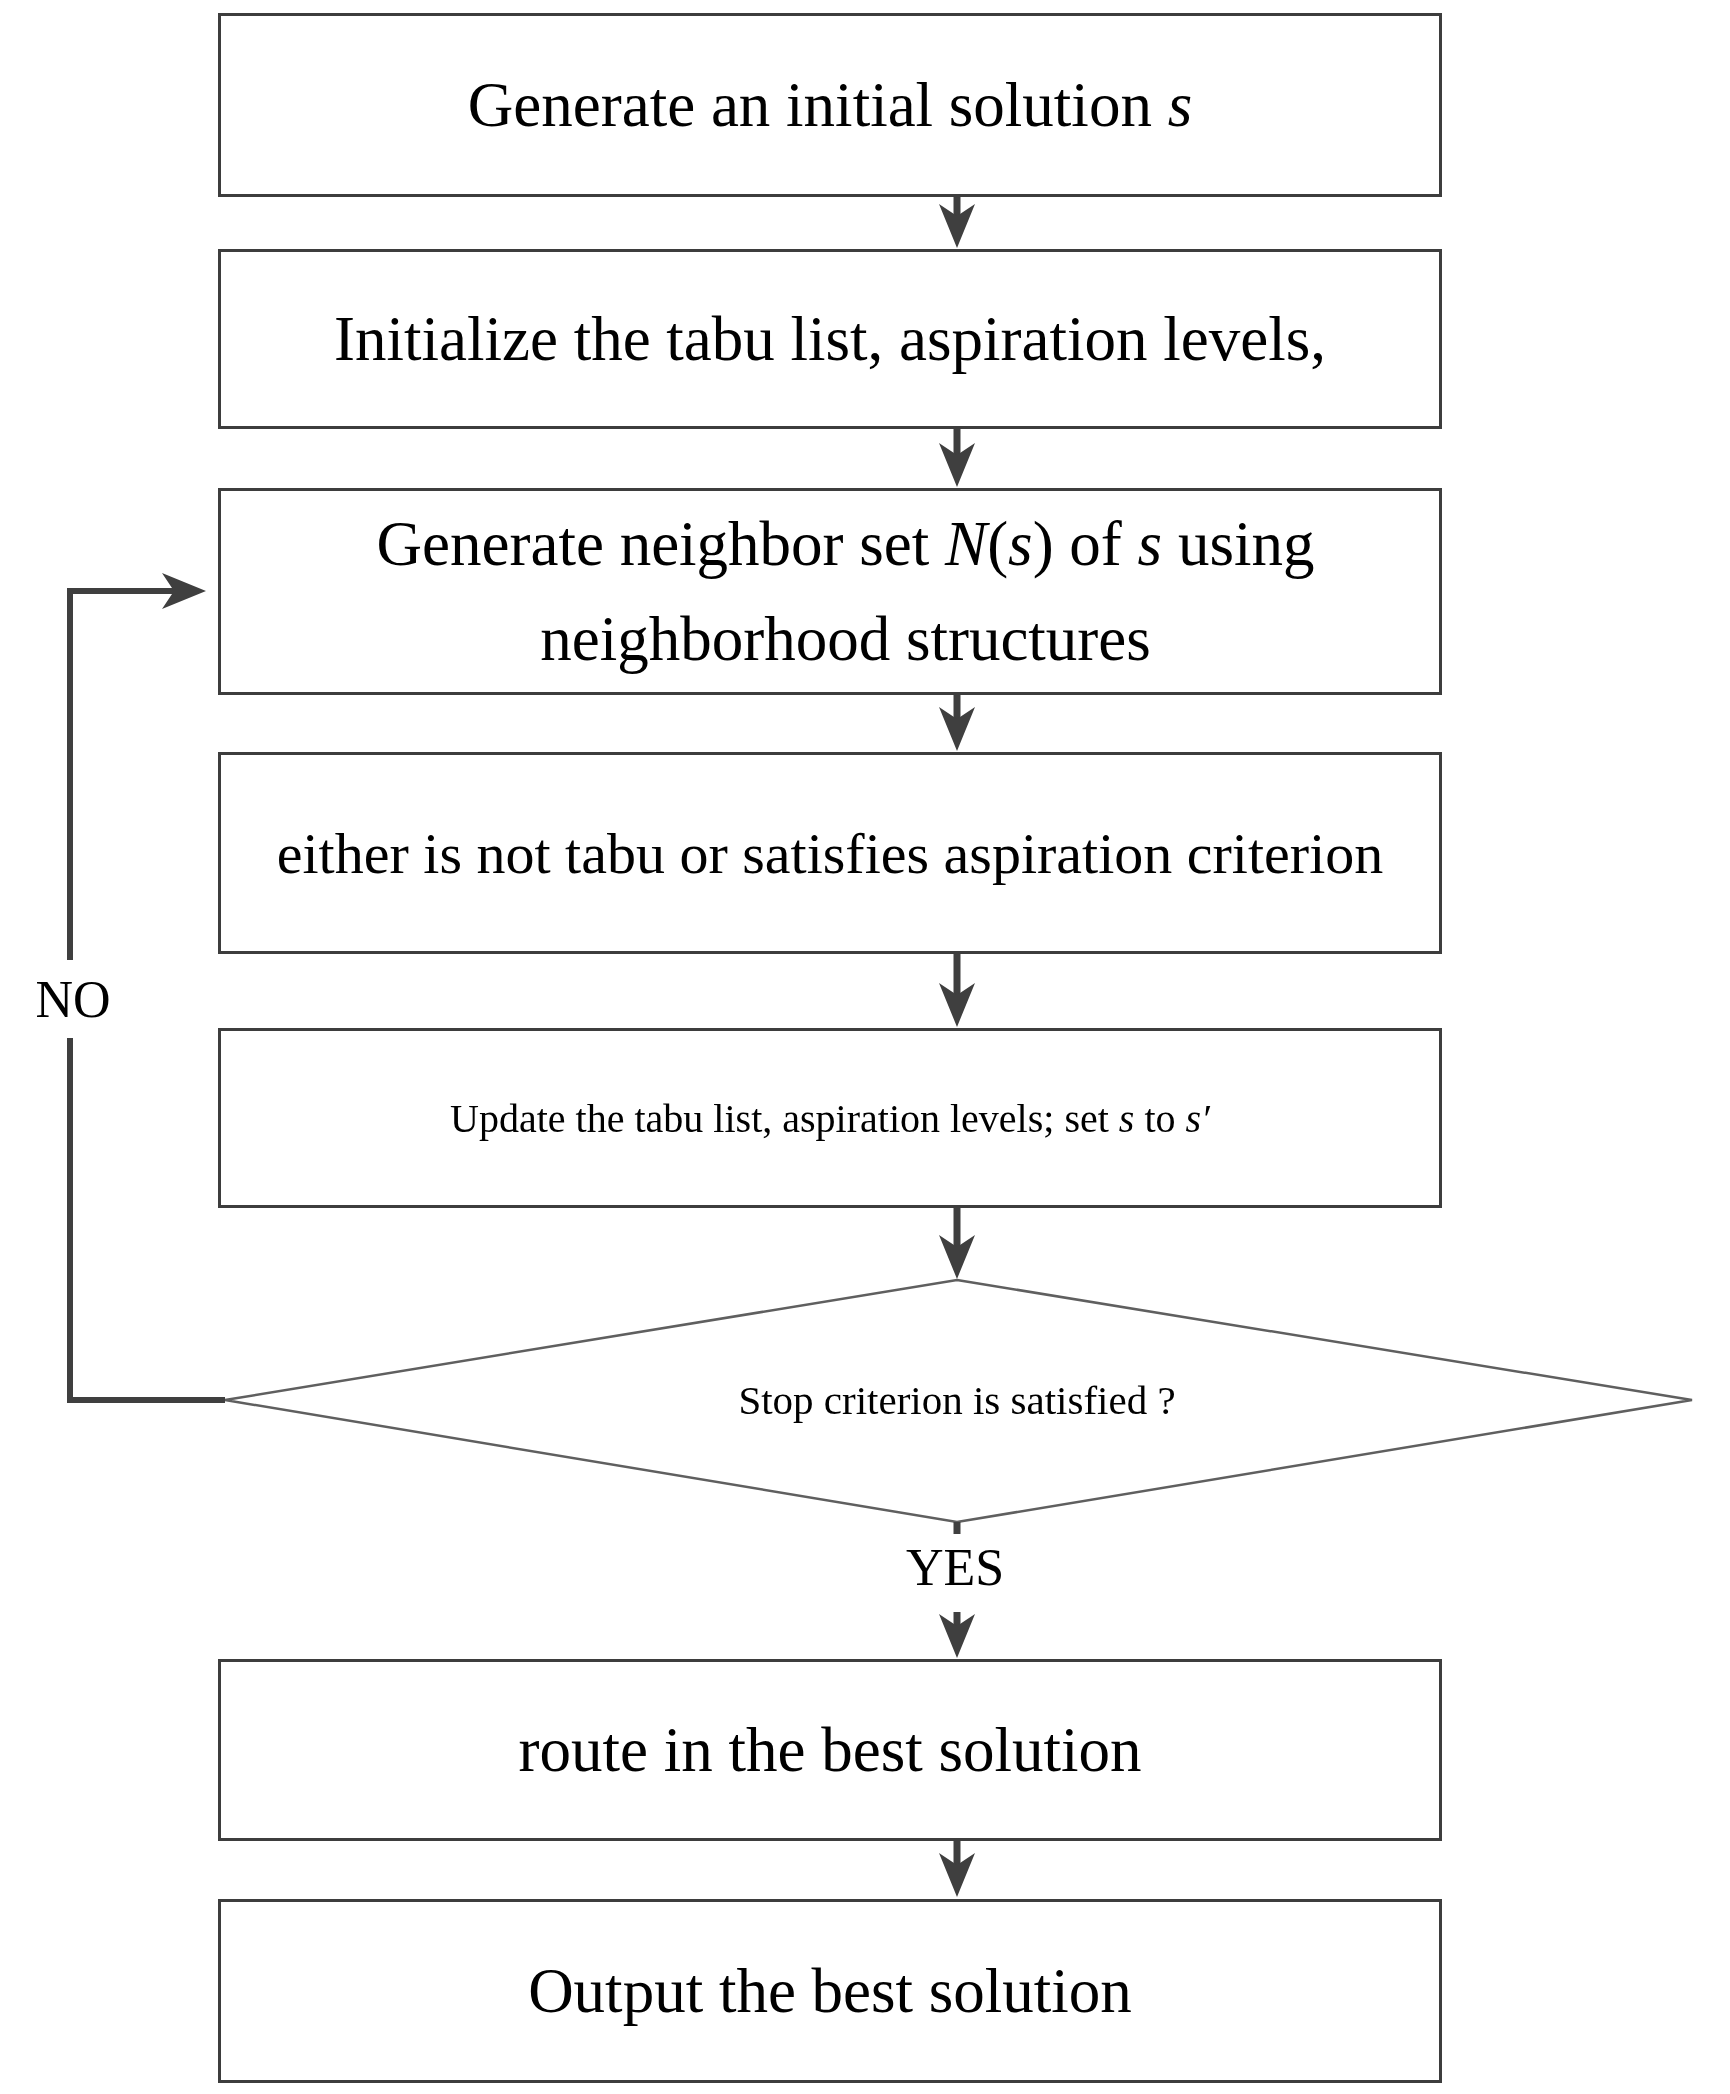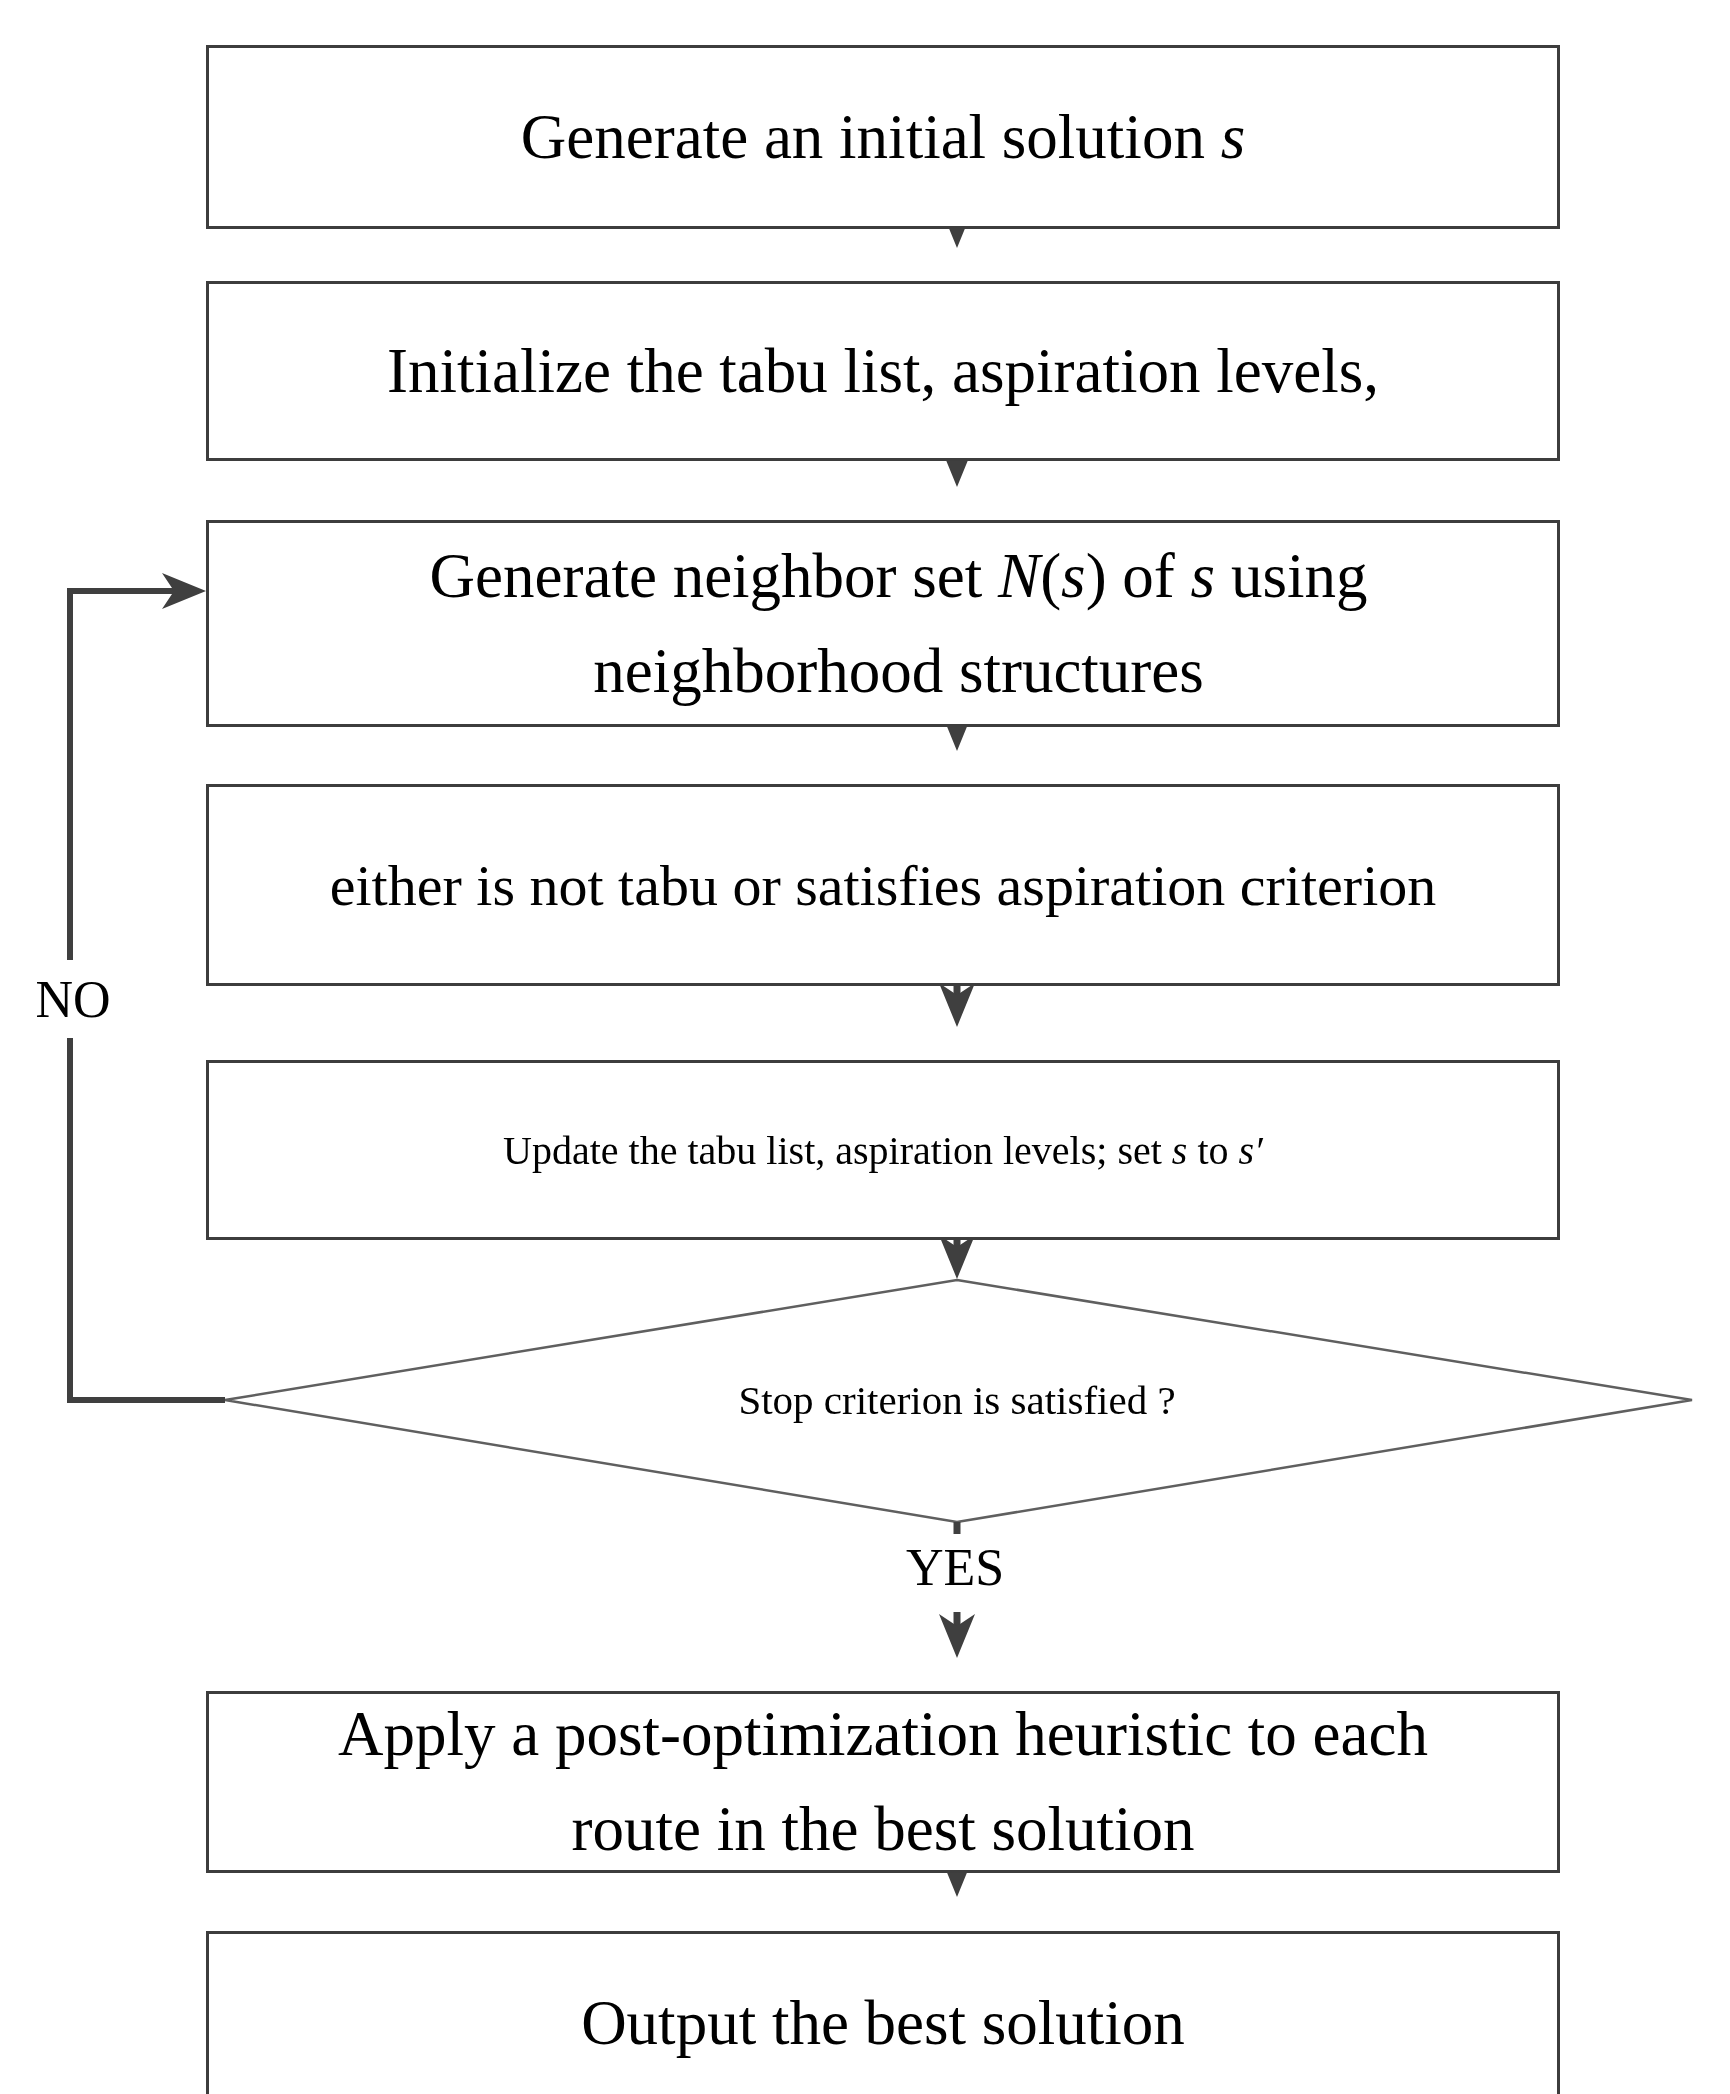--- a/index.html
+++ b/index.html
@@ -13,33 +13,32 @@
     overflow: hidden;
   }
   svg.connectors {
     position: absolute;
     left: 0; top: 0;
     width: 1730px; height: 2094px;
     z-index: 0;
   }
   .node {
     position: absolute;
-    left: 206px;
-    width: 1354px;
+    left: 218px;
+    width: 1224px;
     box-sizing: border-box;
     border: 3px solid #3d3d3d;
     background: #ffffff;
     display: flex;
     flex-direction: column;
     align-items: center;
     justify-content: center;
     text-align: center;
     font-size: 63px;
     z-index: 1;
-    margin-top: 32px;
   }
   .node .line { display: block; line-height: 95px; white-space: nowrap; }
   .n1 { top: 13px;   height: 184px; }
   .n2 { top: 249px;  height: 180px; }
   .n3 { top: 488px;  height: 207px; padding-left: 31px; }
   .n4 { top: 752px;  height: 202px; font-size: 58px; }
   .n5 { top: 1028px; height: 180px; font-size: 40px; }
   .n6 { top: 1659px; height: 182px; }
   .n7 { top: 1899px; height: 184px; }
   .decision-text {
@@ -120,21 +119,20 @@
   </div>
 
   <div class="decision-text">
     <span class="line"><span>Stop criterion is satisfied ?</span></span>
   </div>
 
   <div class="edge-label label-yes">YES</div>
   <div class="edge-label label-no">NO</div>
 
   <div class="node n6">
-    <div class="line"><span>Apply a post-optimization heuristic to each</span></div>
     <div class="line"><span>route in the best solution</span></div>
   </div>
 
   <div class="node n7">
     <div class="line"><span>Output the best solution</span></div>
   </div>
 
 </div>
 
 </body></html>

